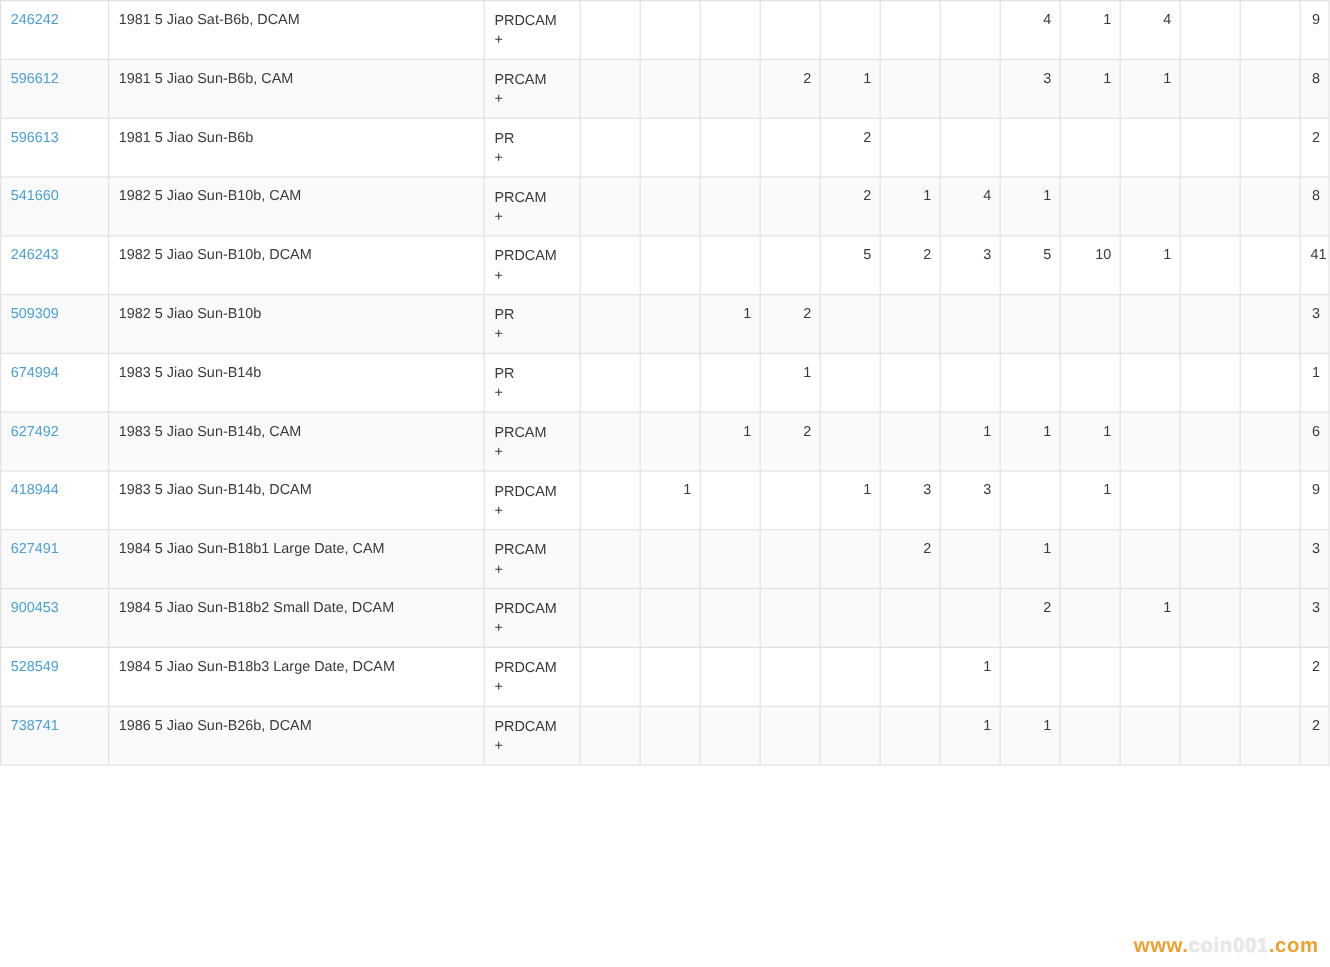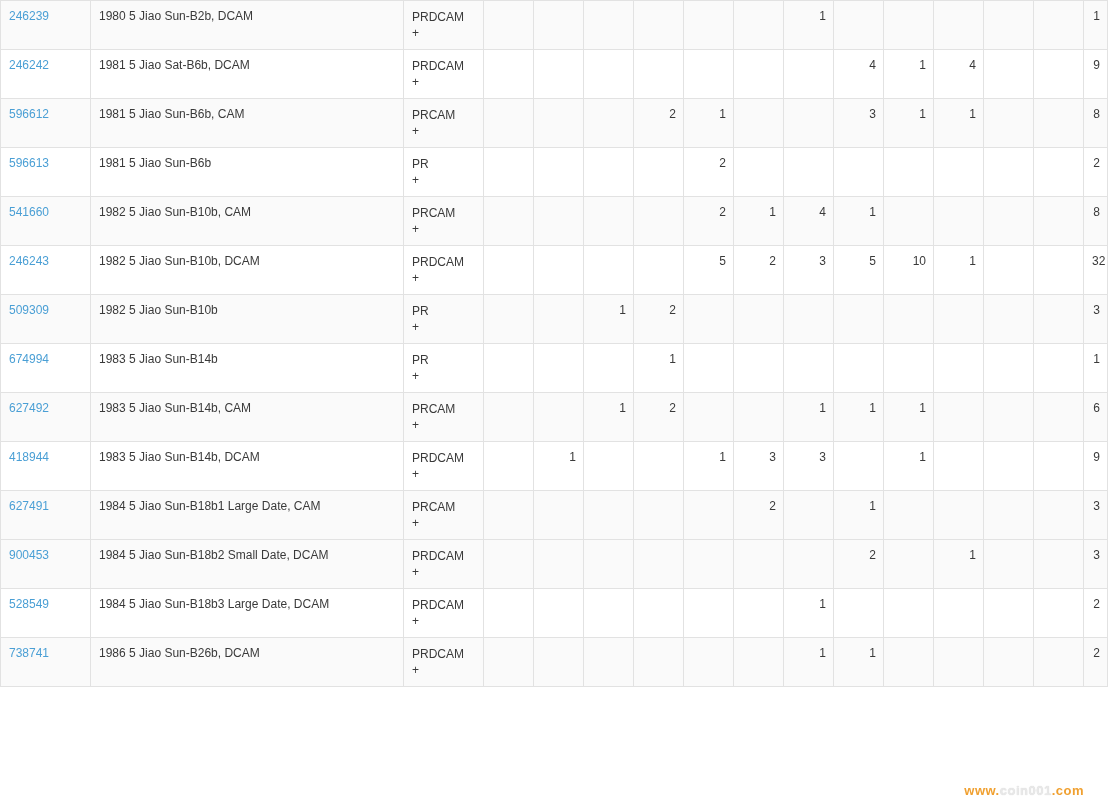--- a/index.html
+++ b/index.html
@@ -59,56 +59,37 @@
     font-size: 12px;
     color: #3a3a3a;
   }
   td.col-total {
     text-align: right;
     font-size: 12px;
     color: #3a3a3a;
   }
   .watermark {
     position: absolute;
-    right: 24px;
+    right: 9px;
     bottom: 8px;
     font-family: "Liberation Sans", sans-serif;
-    font-size: 13px;
+    font-size: 17px;
     font-weight: bold;
     letter-spacing: 0.5px;
     pointer-events: none;
   }
   .watermark .wm-www { color: #f0a030; }
   .watermark .wm-name { color: #e8e8e8; text-shadow: 0 0 1px #cfcfcf; }
   .watermark .wm-com { color: #f0a030; }
 </style>
 </head>
 <body>
 
 <table class="coin-table">
   <tbody>
-      <tr class="row-odd">
-        <td class="col-id"><a href="#">246239</a></td>
-        <td class="col-desc">1980 5 Jiao Sun-B2b, DCAM</td>
-        <td class="col-grade">PRDCAM
-+</td>
-        <td class="col-n"></td>
-        <td class="col-n"></td>
-        <td class="col-n"></td>
-        <td class="col-n"></td>
-        <td class="col-n"></td>
-        <td class="col-n"></td>
-        <td class="col-n">1</td>
-        <td class="col-n"></td>
-        <td class="col-n"></td>
-        <td class="col-n"></td>
-        <td class="col-n"></td>
-        <td class="col-n"></td>
-        <td class="col-total">1</td>
-      </tr>
       <tr class="row-even">
         <td class="col-id"><a href="#">246242</a></td>
         <td class="col-desc">1981 5 Jiao Sat-B6b, DCAM</td>
         <td class="col-grade">PRDCAM
 +</td>
         <td class="col-n"></td>
         <td class="col-n"></td>
         <td class="col-n"></td>
         <td class="col-n"></td>
         <td class="col-n"></td>
@@ -188,21 +169,21 @@
         <td class="col-n"></td>
         <td class="col-n"></td>
         <td class="col-n">5</td>
         <td class="col-n">2</td>
         <td class="col-n">3</td>
         <td class="col-n">5</td>
         <td class="col-n">10</td>
         <td class="col-n">1</td>
         <td class="col-n"></td>
         <td class="col-n"></td>
-        <td class="col-total">32</td>
+        <td class="col-total">41</td>
       </tr>
       <tr class="row-odd">
         <td class="col-id"><a href="#">509309</a></td>
         <td class="col-desc">1982 5 Jiao Sun-B10b</td>
         <td class="col-grade">PR
 +</td>
         <td class="col-n"></td>
         <td class="col-n"></td>
         <td class="col-n">1</td>
         <td class="col-n">2</td>

